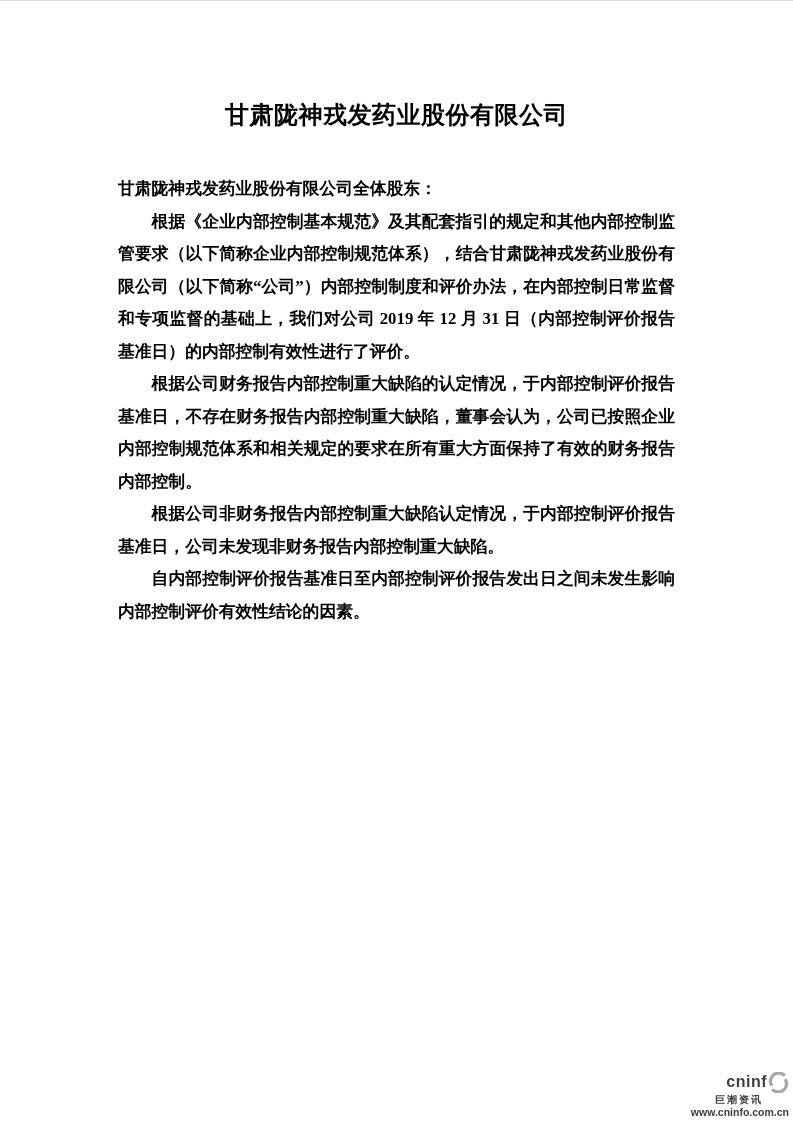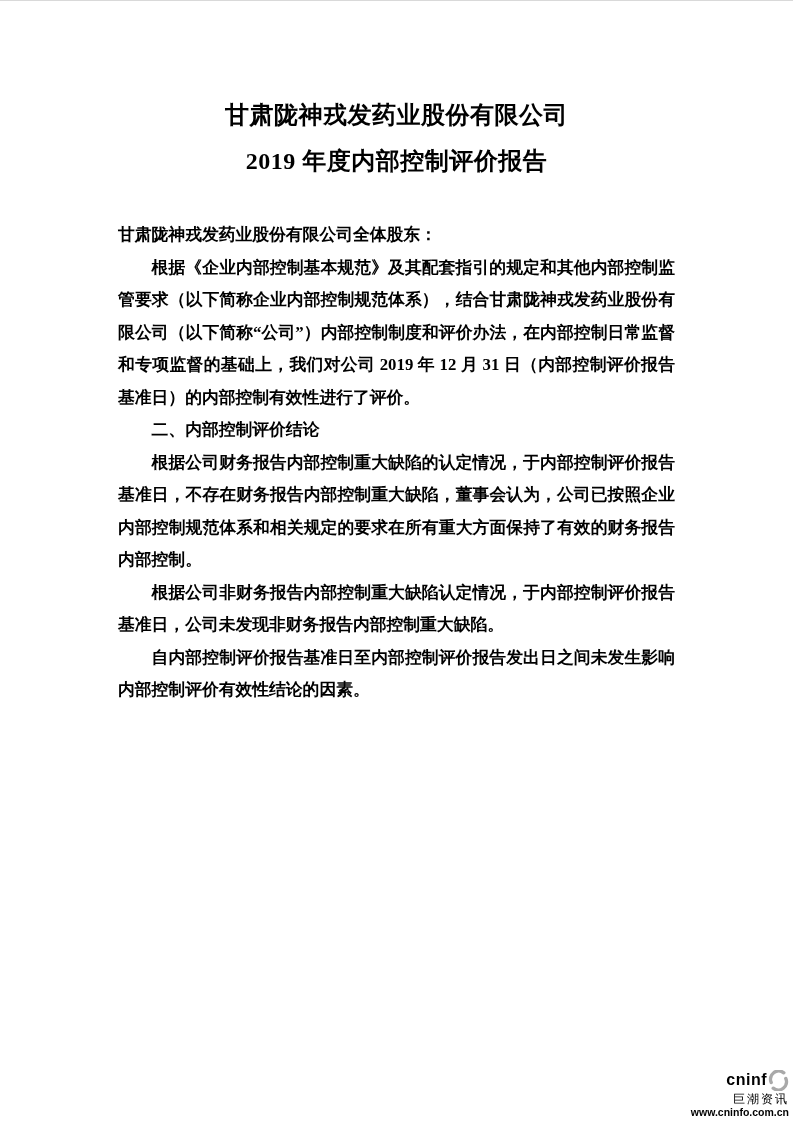--- a/index.html
+++ b/index.html
@@ -51,21 +51,21 @@
     font-weight: bold;
   }
   .heading {
     font-weight: bold;
     text-indent: 2em;
   }
   .watermark {
     position: absolute;
     right: 4px;
     bottom: 5px;
-    color: #000000;
+    color: #404040;
     font-family: "Liberation Sans", "DejaVu Sans", sans-serif;
     display: flex;
     flex-direction: column;
     align-items: flex-end;
     line-height: 1;
   }
   .wm-row1 {
     display: flex;
     align-items: center;
   }
@@ -74,45 +74,45 @@
     font-weight: bold;
     letter-spacing: 0.5px;
   }
   .wm-logo {
     display: inline-block;
     width: 21px;
     height: 21px;
     margin-left: 1px;
   }
   .wm-cn {
-    font-size: 12px;
+    font-size: 10px;
     letter-spacing: 2px;
     margin-top: 2px;
+    margin-right: 26px;
+    font-weight: bold;
   }
   .wm-url {
     font-size: 10.5px;
     margin-top: 2px;
     font-weight: bold;
   }
 </style>
 </head>
 <body>
 
 <div class="page">
   <div class="content">
 
     <div class="title-block">
       <div class="title-line">甘肃陇神戎发药业股份有限公司</div>
-      <div class="title-line">2019 年度内部控制评价报告</div>
     </div>
 
     <div class="doc">
       <p class="salutation">甘肃陇神戎发药业股份有限公司全体股东：</p>
       <p class="para">根据《企业内部控制基本规范》及其配套指引的规定和其他内部控制监管要求（以下简称企业内部控制规范体系），结合甘肃陇神戎发药业股份有限公司（以下简称“公司”）内部控制制度和评价办法，在内部控制日常监督和专项监督的基础上，我们对公司 2019 年 12 月 31 日（内部控制评价报告基准日）的内部控制有效性进行了评价。</p>
-      <p class="heading">二、内部控制评价结论</p>
       <p class="para">根据公司财务报告内部控制重大缺陷的认定情况，于内部控制评价报告基准日，不存在财务报告内部控制重大缺陷，董事会认为，公司已按照企业内部控制规范体系和相关规定的要求在所有重大方面保持了有效的财务报告内部控制。</p>
       <p class="para">根据公司非财务报告内部控制重大缺陷认定情况，于内部控制评价报告基准日，公司未发现非财务报告内部控制重大缺陷。</p>
       <p class="para">自内部控制评价报告基准日至内部控制评价报告发出日之间未发生影响内部控制评价有效性结论的因素。</p>
     </div>
 
   </div>
 
   <div class="watermark">
     <div class="wm-row1">
       <span class="wm-brand">cninf</span>

